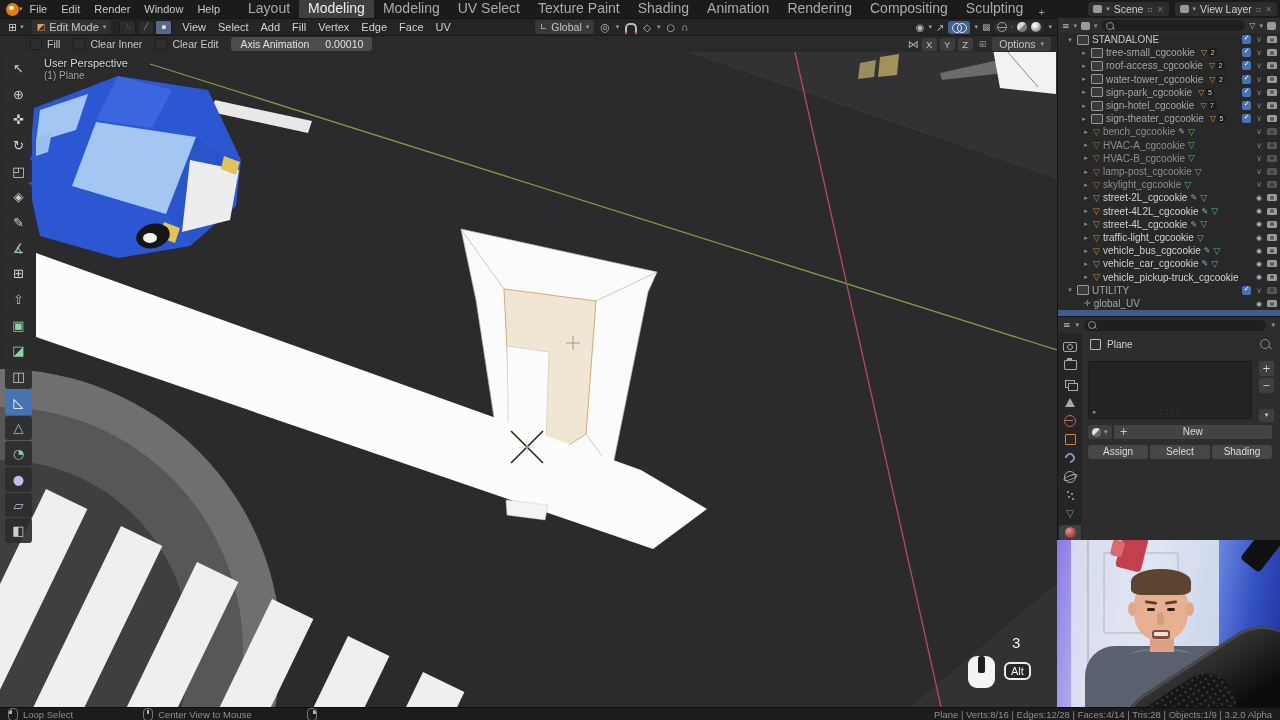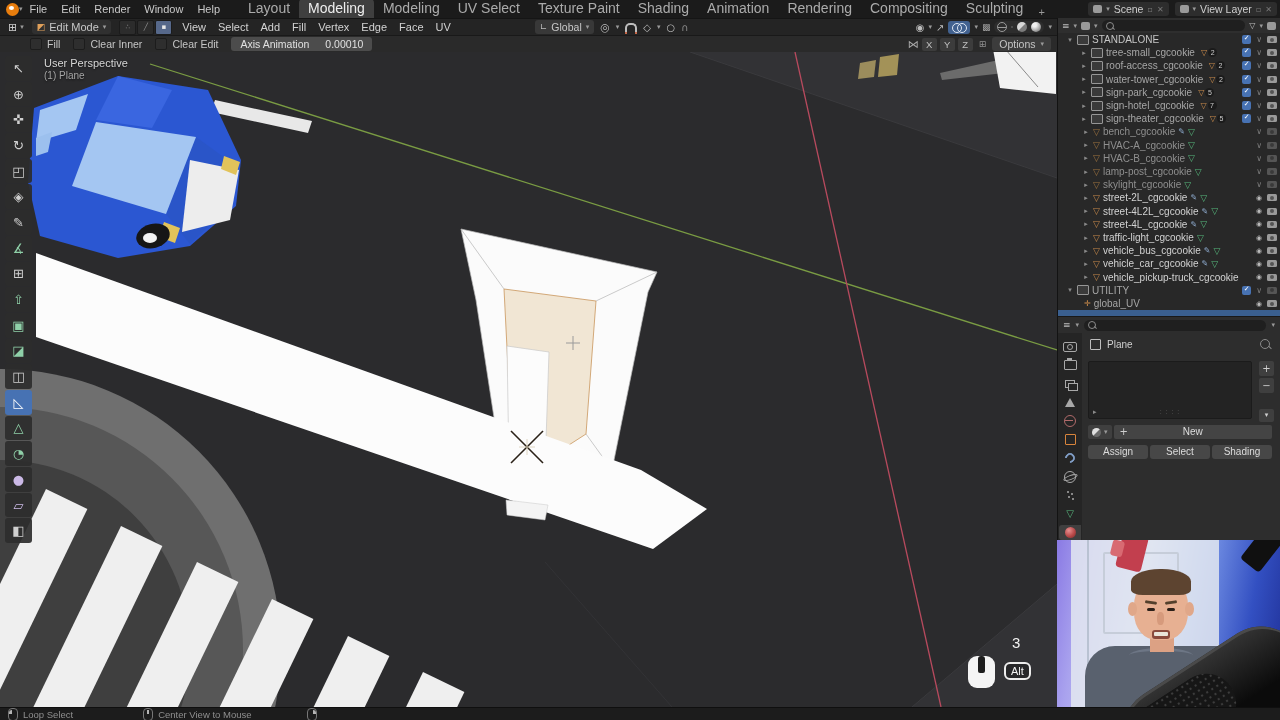--- a/index.html
+++ b/index.html
@@ -861,13 +861,14 @@
     <span>Loop Select</span>
   </span>
   <span class="sb-item sb-gap1">
     <span class="mi mi-m"></span>
     <span>Center View to Mouse</span>
   </span>
   <span class="sb-item sb-gap2">
     <span class="mi mi-r"></span>
     <span></span>
   </span>
+  <span class="sb-right">Plane | Verts:8/16 | Edges:12/28 | Faces:4/14 | Tris:28 | Objects:1/9 | 3.2.0 Alpha</span>
 </div>
 
 </body></html>

